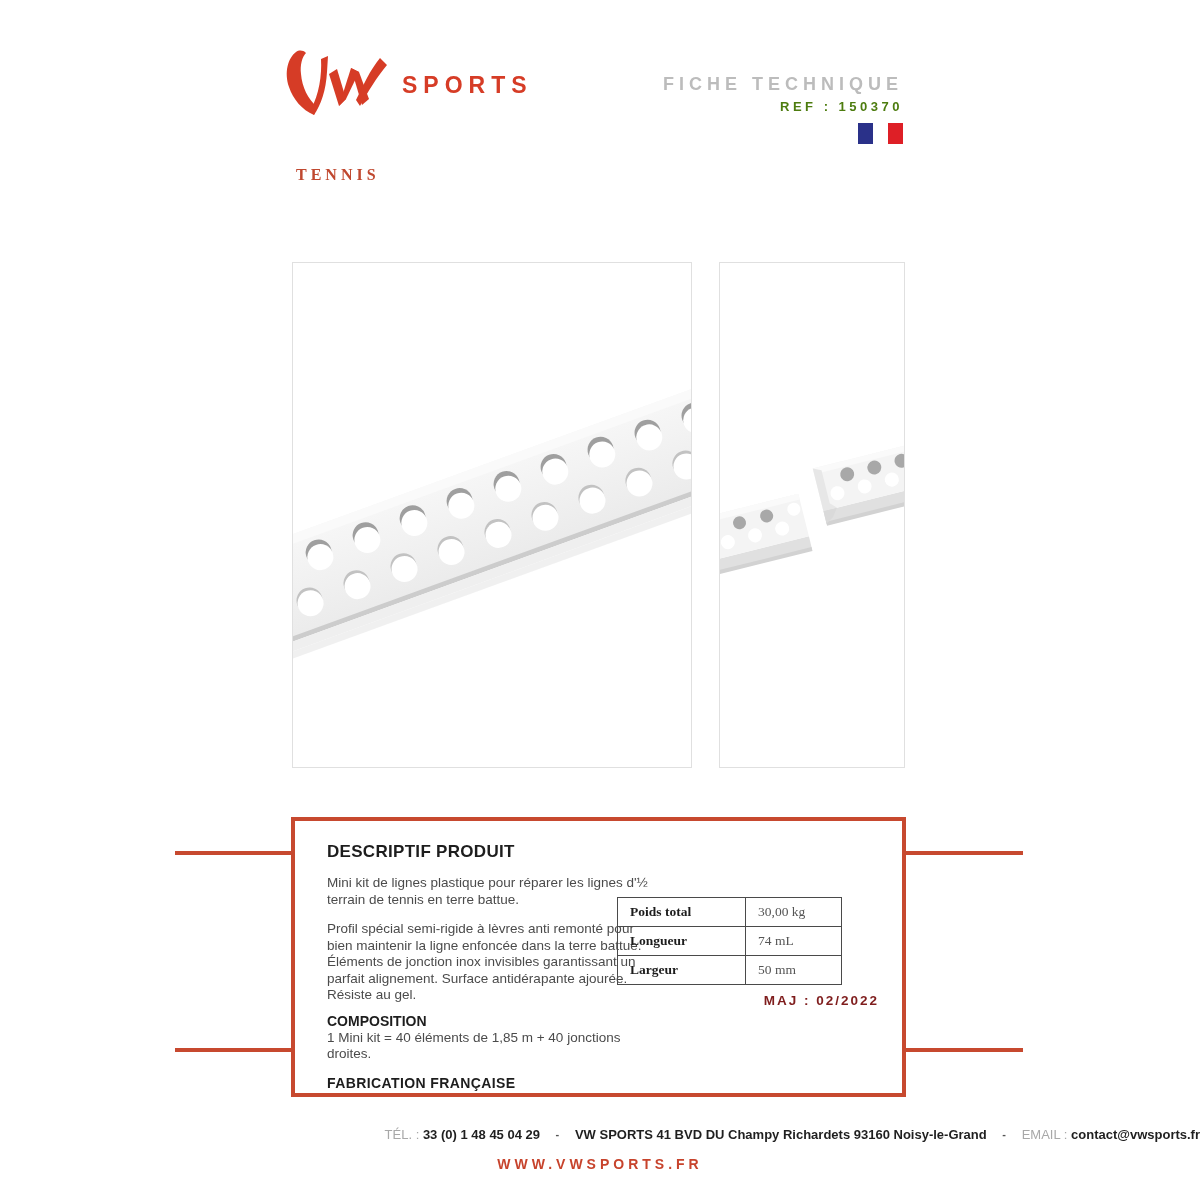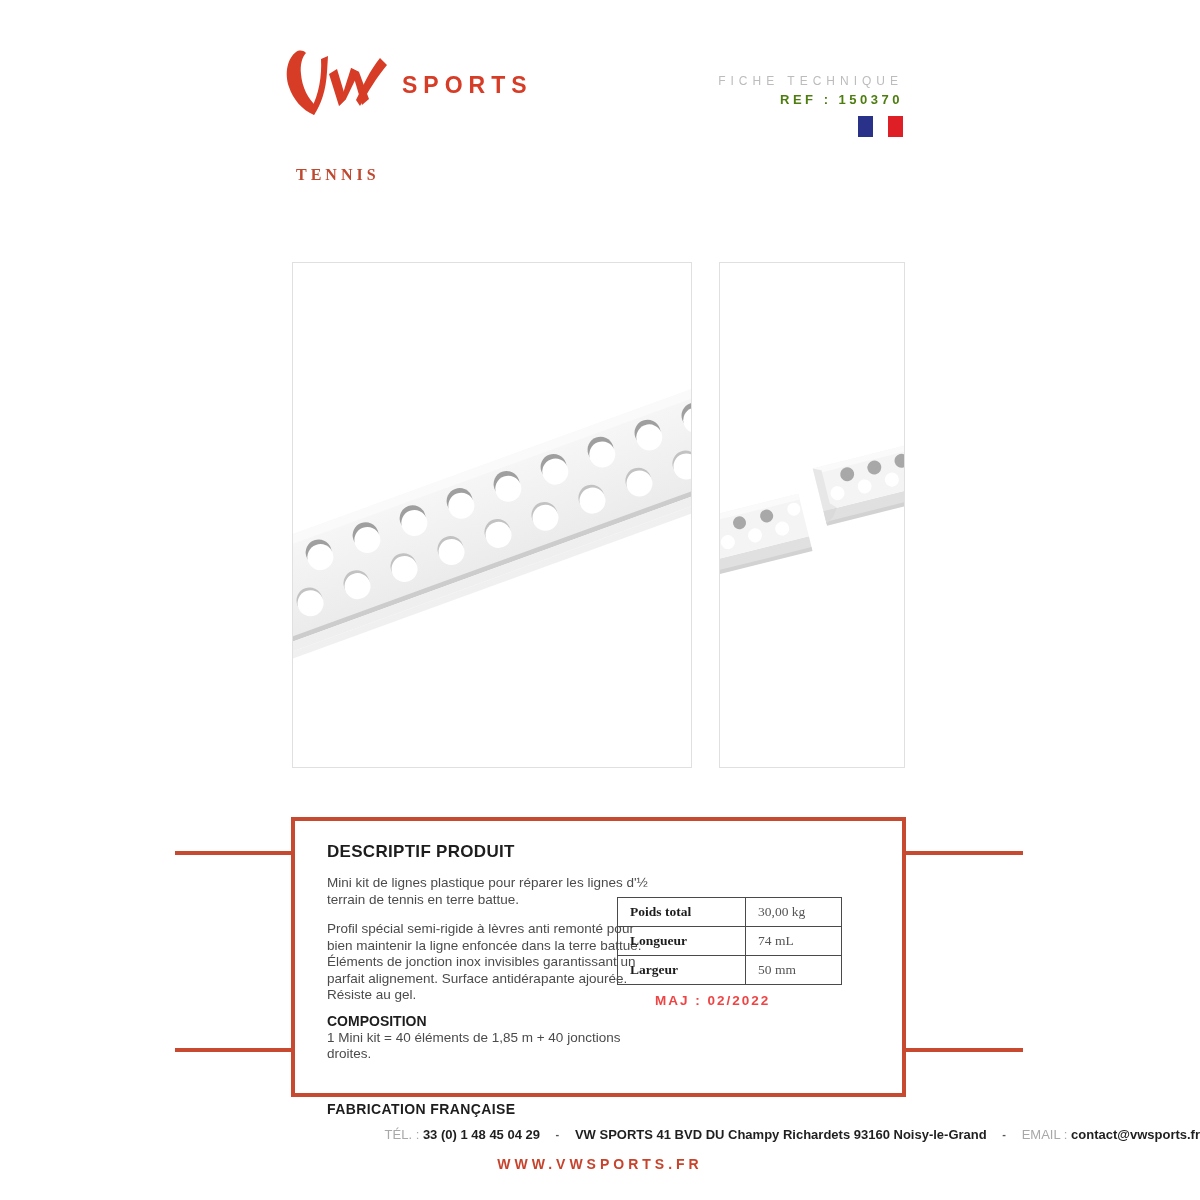--- a/index.html
+++ b/index.html
@@ -4,21 +4,21 @@
 <style>
   html,body{margin:0;padding:0;background:#ffffff;}
   .page{position:relative;width:1200px;height:1200px;background:#ffffff;overflow:hidden;
         font-family:"Liberation Sans",sans-serif;}
 
   
   .logo-mark{position:absolute;left:283px;top:49px;width:110px;height:66px;}
   .logo-sports{position:absolute;left:402px;top:72px;font-size:23px;font-weight:700;
                letter-spacing:6px;color:#d63c26;}
   .hdr-right{position:absolute;right:297px;top:74px;text-align:right;}
-  .fiche{font-size:12px;font-weight:400;letter-spacing:5px;color:#bcbcbc;}
+  .fiche{font-size:18px;font-weight:700;letter-spacing:5px;color:#bcbcbc;}
   .ref{margin-top:4px;font-size:13px;font-weight:800;letter-spacing:3.5px;color:#4d7c0f;}
   .flag{margin:9px 0 0 auto;width:45px;height:21px;display:flex;}
   .flag div{flex:1;}
   .flag .b{background:#2a3189;} .flag .w{background:#ffffff;} .flag .r{background:#de1f26;}
 
   
   .category{position:absolute;left:296px;top:166px;font-family:"Liberation Serif",serif;
             font-size:16px;font-weight:700;letter-spacing:4px;color:#c0482f;}
   .prod-title{position:absolute;left:294px;top:189px;font-size:27px;font-weight:600;
               letter-spacing:1.5px;color:#3e3e40;}
@@ -36,29 +36,29 @@
   .bar.l1{left:175px;top:851px;width:116px;}
   .bar.l2{left:175px;top:1048px;width:116px;}
   .bar.r1{left:906px;top:851px;width:117px;}
   .bar.r2{left:906px;top:1048px;width:117px;}
 
   .desc{position:absolute;left:327px;top:842px;width:334px;color:#4b4b4b;}
   .desc h3{margin:0;font-size:17px;font-weight:800;letter-spacing:.3px;color:#1d1d1d;}
   .desc p{margin:13px 0 0 0;font-size:13.5px;line-height:16.5px;}
   .desc .h4{margin-top:9px;font-size:14px;font-weight:800;color:#1d1d1d;}
   .desc .comp{margin-top:1px;}
-  .desc .fab{margin-top:38px;font-size:14px;font-weight:800;letter-spacing:.4px;color:#1d1d1d;}
+  .desc .fab{margin-top:12px;font-size:14px;font-weight:800;letter-spacing:.4px;color:#1d1d1d;}
 
   
   .spec{position:absolute;left:617px;top:897px;border-collapse:collapse;font-family:Liberation Serif, serif;}
   .spec td{border:1.5px solid #4a4a4a;height:29px;font-size:13.5px;box-sizing:border-box;}
   .spec .lab{width:128px;padding-left:12px;font-weight:700;color:#1d1d1d;}
   .spec .val{width:96px;padding-left:12px;color:#555555;}
-  .maj{position:absolute;left:655px;top:993px;width:224px;
-       font-size:13.5px;font-weight:800;letter-spacing:2px;color:#ef4444;}
+  .maj{position:absolute;left:655px;top:993px;width:224px;text-align:right;
+       font-size:13.5px;font-weight:800;letter-spacing:2px;color:#7f1d1d;}
 
   
   .footline{position:absolute;left:0;right:0;top:1127px;text-align:right;font-size:13px;color:#1f1f1f;}
   .footline .lab{color:#a8a8a8;font-weight:500;}
   .footline .val{font-weight:700;}
   .footline .sep{color:#555;font-weight:700;margin:0 12px;font-size:11px;vertical-align:1px;}
   .site{position:absolute;left:0;right:0;top:1156px;text-align:center;font-size:14px;
         font-weight:700;letter-spacing:4px;color:#c7432c;}
 </style>
 </head>

